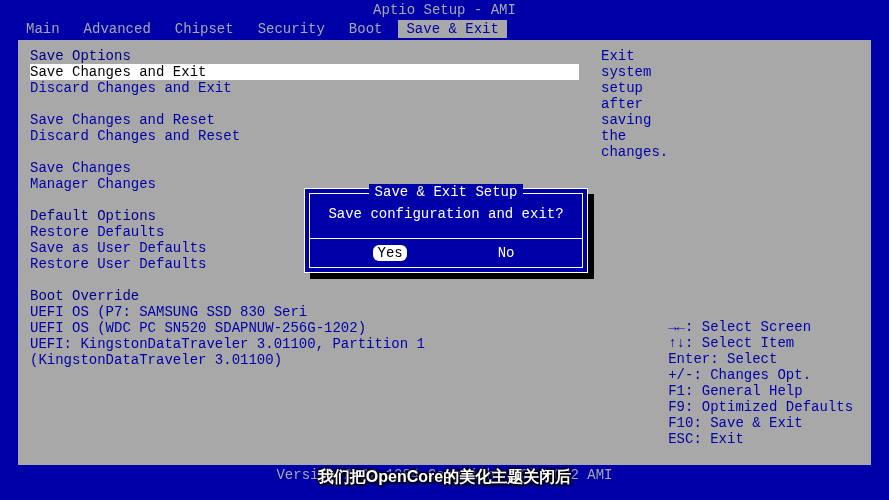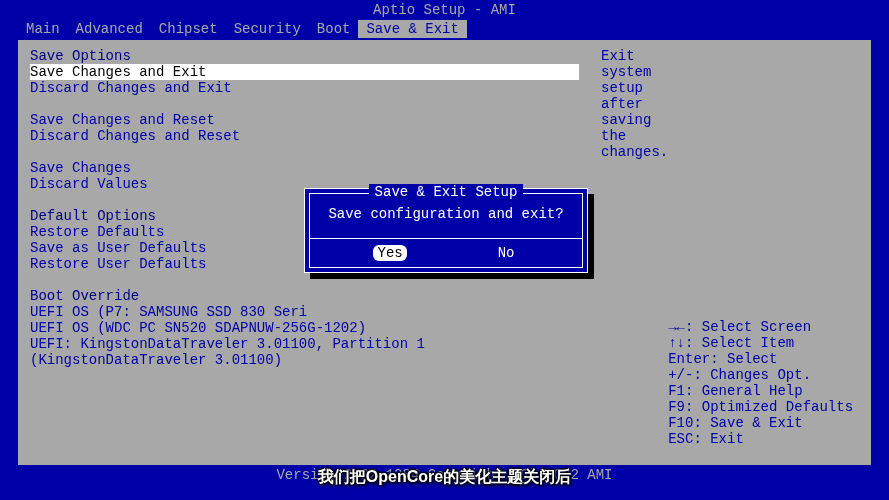--- a/index.html
+++ b/index.html
@@ -19,21 +19,21 @@
     }
     .title-bar {
       text-align: center;
       color: #a8a8a8;
       padding: 2px 0;
       font-size: 14px;
     }
     .menu-bar {
       display: flex;
       padding: 0 18px;
-      gap: 0;
+      gap: 8px;
     }
     .menu-item {
       padding: 1px 8px;
       color: #a8a8a8;
       cursor: pointer;
     }
     .menu-item.active {
       background: #a8a8a8;
       color: #0000a8;
     }
@@ -173,21 +173,21 @@
 <div class="main-container">
   <div class="left-panel">
     <div class="section-header option-dark">Save Options</div>
     <div class="option-item selected">Save Changes and Exit</div>
     <div class="option-item">Discard Changes and Exit</div>
     <div class="blank-line"></div>
     <div class="option-item">Save Changes and Reset</div>
     <div class="option-item">Discard Changes and Reset</div>
     <div class="blank-line"></div>
     <div class="option-item">Save Changes</div>
-    <div class="option-item">Discard Values</div>
+    <div class="option-item">Manager Changes</div>
     <div class="blank-line"></div>
     <div class="section-header option-dark">Default Options</div>
     <div class="option-item">Restore Defaults</div>
     <div class="option-item">Save as User Defaults</div>
     <div class="option-item">Restore User Defaults</div>
     <div class="blank-line"></div>
     <div class="section-header option-dark">Boot Override</div>
     <div class="option-item">UEFI OS (P7: SAMSUNG SSD 830 Seri</div>
     <div class="option-item">UEFI OS (WDC PC SN520 SDAPNUW-256G-1202)</div>
     <div class="option-item">UEFI: KingstonDataTraveler 3.01100, Partition 1</div>

